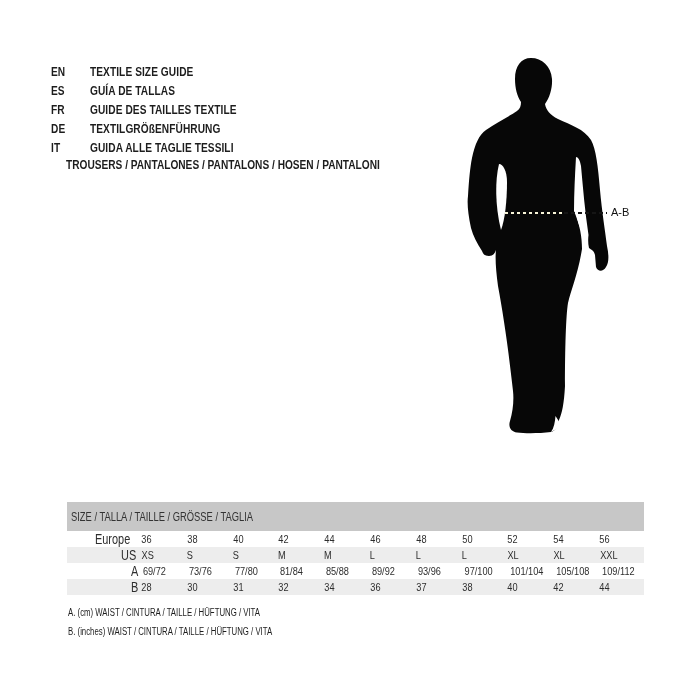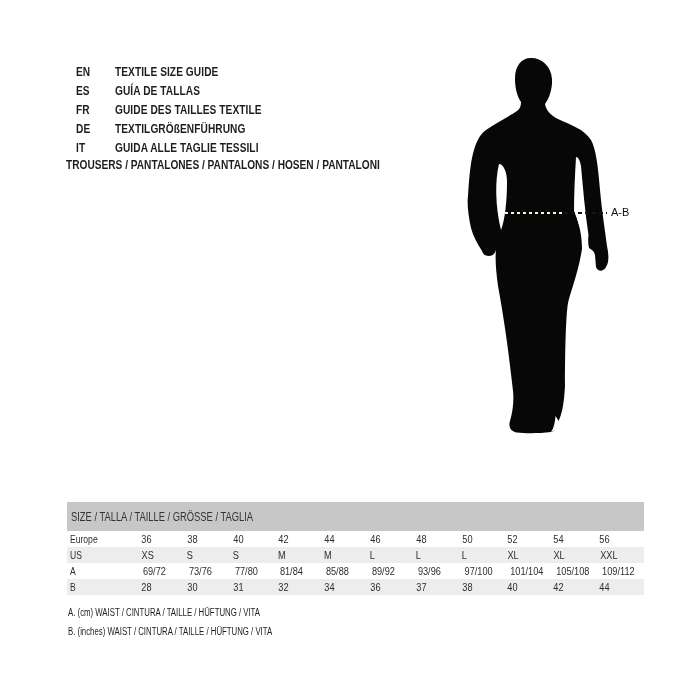--- a/index.html
+++ b/index.html
@@ -7,21 +7,21 @@
     position:relative; width:700px; height:700px; background:#ffffff;
     font-family:"Liberation Sans", sans-serif; color:#1d1d1d; overflow:hidden;
   }
   .abs { position:absolute; }
 
   
   .cx  { display:inline-block; transform:scaleX(0.78); transform-origin:0 50%; white-space:nowrap; }
   .cxc { display:inline-block; transform:scaleX(0.80); transform-origin:50% 50%; white-space:nowrap; }
 
   
-  .lang-block { left:76px; top:62px; }
+  .lang-block { left:51px; top:62px; }
   .lang-row { display:flex; height:19px; align-items:center; font-weight:700; font-size:13px; letter-spacing:0.1px; }
   .lang-code { width:39px; flex:0 0 39px; }
 
   
   .category-title { left:66px; top:157px; font-weight:700; font-size:13px; }
   .gender-title   { left:68px; top:477px; font-weight:700; font-size:13px; }
 
   
   .figure-wrap { left:455px; top:50px; width:185px; height:395px; }
   .figure-wrap svg { display:block; width:185px; height:395px; }
@@ -37,21 +37,21 @@
   .ab-label { left:611px; top:206px; font-size:11px; font-weight:400; color:#111; }
 
   
   .size-table-wrap { left:67px; top:502px; width:577px; }
   table.size-table { border-collapse:collapse; table-layout:fixed; width:577px; }
   table.size-table th {
     background:var(--header-bg); height:29px; font-weight:400; font-size:12px;
     text-align:left; padding:0 0 0 4px; color:#333;
   }
   table.size-table td { height:16px; text-align:left; padding:0; font-size:11.5px; color:#2e2e2e; font-weight:400; }
-  table.size-table td.rl { text-align:left; padding-left:3px; font-size:11px;margin-left:34px; }
+  table.size-table td.rl { text-align:right; padding-left:3px; font-size:14px;margin-left:34px; }
   table.size-table tr.alt { background:var(--alt-bg); }
 
   
   .notes { left:68px; top:604px; }
   .note-line { font-weight:400; font-size:10px; line-height:18.5px; }
 </style>
 </head>
 <body>
 
 <div class="canvas">

